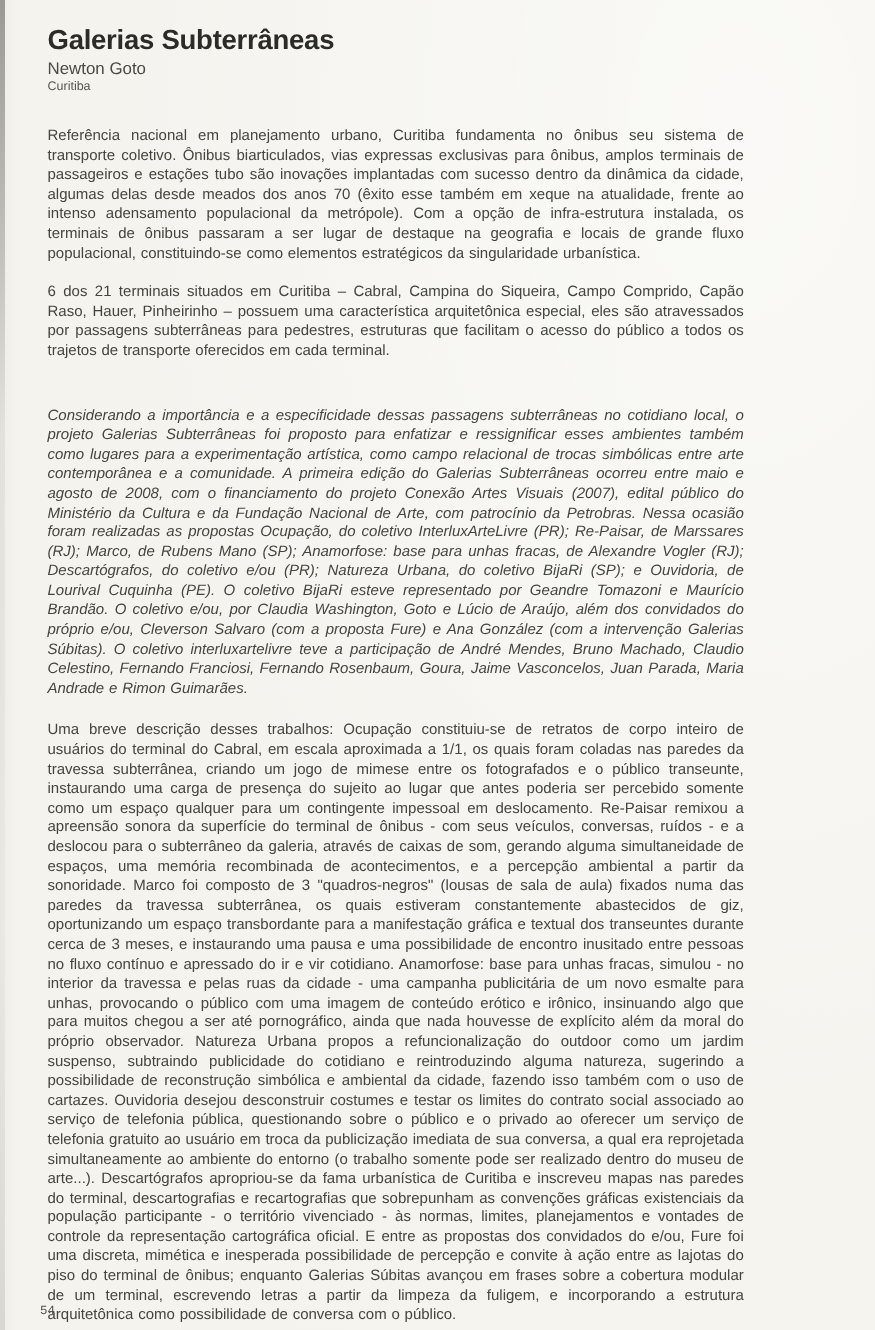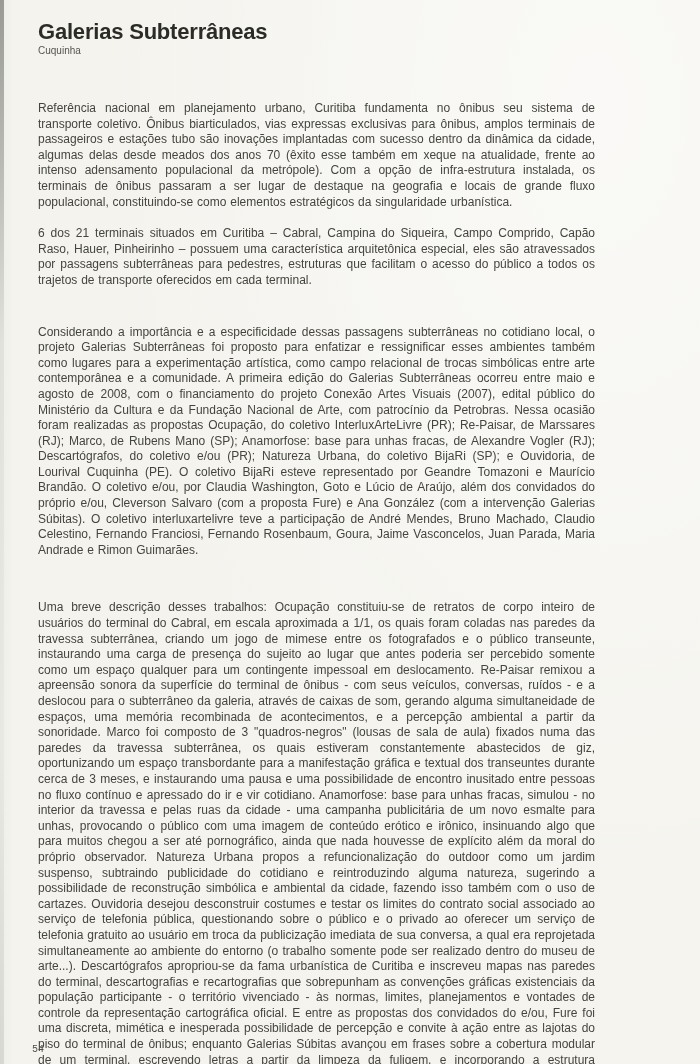--- a/index.html
+++ b/index.html
@@ -68,39 +68,40 @@
   }
   main p {
     margin: 0 0 16px 0;
     font-size: 12px;
     line-height: 15.6px;
     text-align: justify;
     color: #45453f;
     word-spacing: 0.5px;
   }
   main p.gap-md { margin-bottom: 36px; }
-  main p.gap-lg { margin-bottom: 42px; }
+  main p.gap-lg { margin-bottom: 18px; font-style: italic; }
   .pagenum {
     position: absolute;
     left: 32px;
     bottom: 9px;
     font-size: 10px;
     color: #50504a;
     font-family: Liberation Mono, monospace;
   }
 </style>
 </head>
 <body>
 
 <div class="page">
   <div class="edge-artifact"></div>
 
   <header>
     <h1>Galerias Subterrâneas</h1>
-    <div class="role">Cuquinha</div>
+    <div class="author">Newton Goto</div>
+    <div class="role">Curitiba</div>
   </header>
 
   <main>
     <p>Referência nacional em planejamento urbano, Curitiba fundamenta no ônibus seu sistema de transporte coletivo. Ônibus biarticulados, vias expressas exclusivas para ônibus, amplos terminais de passageiros e estações tubo são inovações implantadas com sucesso dentro da dinâmica da cidade, algumas delas desde meados dos anos 70 (êxito esse também em xeque na atualidade, frente ao intenso adensamento populacional da metrópole). Com a opção de infra-estrutura instalada, os terminais de ônibus passaram a ser lugar de destaque na geografia e locais de grande fluxo populacional, constituindo-se como elementos estratégicos da singularidade urbanística.</p>
     <p class="gap-md">6 dos 21 terminais situados em Curitiba – Cabral, Campina do Siqueira, Campo Comprido, Capão Raso, Hauer, Pinheirinho – possuem uma característica arquitetônica especial, eles são atravessados por passagens subterrâneas para pedestres, estruturas que facilitam o acesso do público a todos os trajetos de transporte oferecidos em cada terminal.</p>
     <p class="gap-lg">Considerando a importância e a especificidade dessas passagens subterrâneas no cotidiano local, o projeto Galerias Subterrâneas foi proposto para enfatizar e ressignificar esses ambientes também como lugares para a experimentação artística, como campo relacional de trocas simbólicas entre arte contemporânea e a comunidade. A primeira edição do Galerias Subterrâneas ocorreu entre maio e agosto de 2008, com o financiamento do projeto Conexão Artes Visuais (2007), edital público do Ministério da Cultura e da Fundação Nacional de Arte, com patrocínio da Petrobras. Nessa ocasião foram realizadas as propostas Ocupação, do coletivo InterluxArteLivre (PR); Re-Paisar, de Marssares (RJ); Marco, de Rubens Mano (SP); Anamorfose: base para unhas fracas, de Alexandre Vogler (RJ); Descartógrafos, do coletivo e/ou (PR); Natureza Urbana, do coletivo BijaRi (SP); e Ouvidoria, de Lourival Cuquinha (PE). O coletivo BijaRi esteve representado por Geandre Tomazoni e Maurício Brandão. O coletivo e/ou, por Claudia Washington, Goto e Lúcio de Araújo, além dos convidados do próprio e/ou, Cleverson Salvaro (com a proposta Fure) e Ana González (com a intervenção Galerias Súbitas). O coletivo interluxartelivre teve a participação de André Mendes, Bruno Machado, Claudio Celestino, Fernando Franciosi, Fernando Rosenbaum, Goura, Jaime Vasconcelos, Juan Parada, Maria Andrade e Rimon Guimarães.</p>
     <p>Uma breve descrição desses trabalhos: Ocupação constituiu-se de retratos de corpo inteiro de usuários do terminal do Cabral, em escala aproximada a 1/1, os quais foram coladas nas paredes da travessa subterrânea, criando um jogo de mimese entre os fotografados e o público transeunte, instaurando uma carga de presença do sujeito ao lugar que antes poderia ser percebido somente como um espaço qualquer para um contingente impessoal em deslocamento. Re-Paisar remixou a apreensão sonora da superfície do terminal de ônibus - com seus veículos, conversas, ruídos - e a deslocou para o subterrâneo da galeria, através de caixas de som, gerando alguma simultaneidade de espaços, uma memória recombinada de acontecimentos, e a percepção ambiental a partir da sonoridade. Marco foi composto de 3 "quadros-negros" (lousas de sala de aula) fixados numa das paredes da travessa subterrânea, os quais estiveram constantemente abastecidos de giz, oportunizando um espaço transbordante para a manifestação gráfica e textual dos transeuntes durante cerca de 3 meses, e instaurando uma pausa e uma possibilidade de encontro inusitado entre pessoas no fluxo contínuo e apressado do ir e vir cotidiano. Anamorfose: base para unhas fracas, simulou - no interior da travessa e pelas ruas da cidade - uma campanha publicitária de um novo esmalte para unhas, provocando o público com uma imagem de conteúdo erótico e irônico, insinuando algo que para muitos chegou a ser até pornográfico, ainda que nada houvesse de explícito além da moral do próprio observador. Natureza Urbana propos a refuncionalização do outdoor como um jardim suspenso, subtraindo publicidade do cotidiano e reintroduzindo alguma natureza, sugerindo a possibilidade de reconstrução simbólica e ambiental da cidade, fazendo isso também com o uso de cartazes. Ouvidoria desejou desconstruir costumes e testar os limites do contrato social associado ao serviço de telefonia pública, questionando sobre o público e o privado ao oferecer um serviço de telefonia gratuito ao usuário em troca da publicização imediata de sua conversa, a qual era reprojetada simultaneamente ao ambiente do entorno (o trabalho somente pode ser realizado dentro do museu de arte...). Descartógrafos apropriou-se da fama urbanística de Curitiba e inscreveu mapas nas paredes do terminal, descartografias e recartografias que sobrepunham as convenções gráficas existenciais da população participante - o território vivenciado - às normas, limites, planejamentos e vontades de controle da representação cartográfica oficial. E entre as propostas dos convidados do e/ou, Fure foi uma discreta, mimética e inesperada possibilidade de percepção e convite à ação entre as lajotas do piso do terminal de ônibus; enquanto Galerias Súbitas avançou em frases sobre a cobertura modular de um terminal, escrevendo letras a partir da limpeza da fuligem, e incorporando a estrutura arquitetônica como possibilidade de conversa com o público.</p>
   </main>
 
   <div class="pagenum">54</div>

